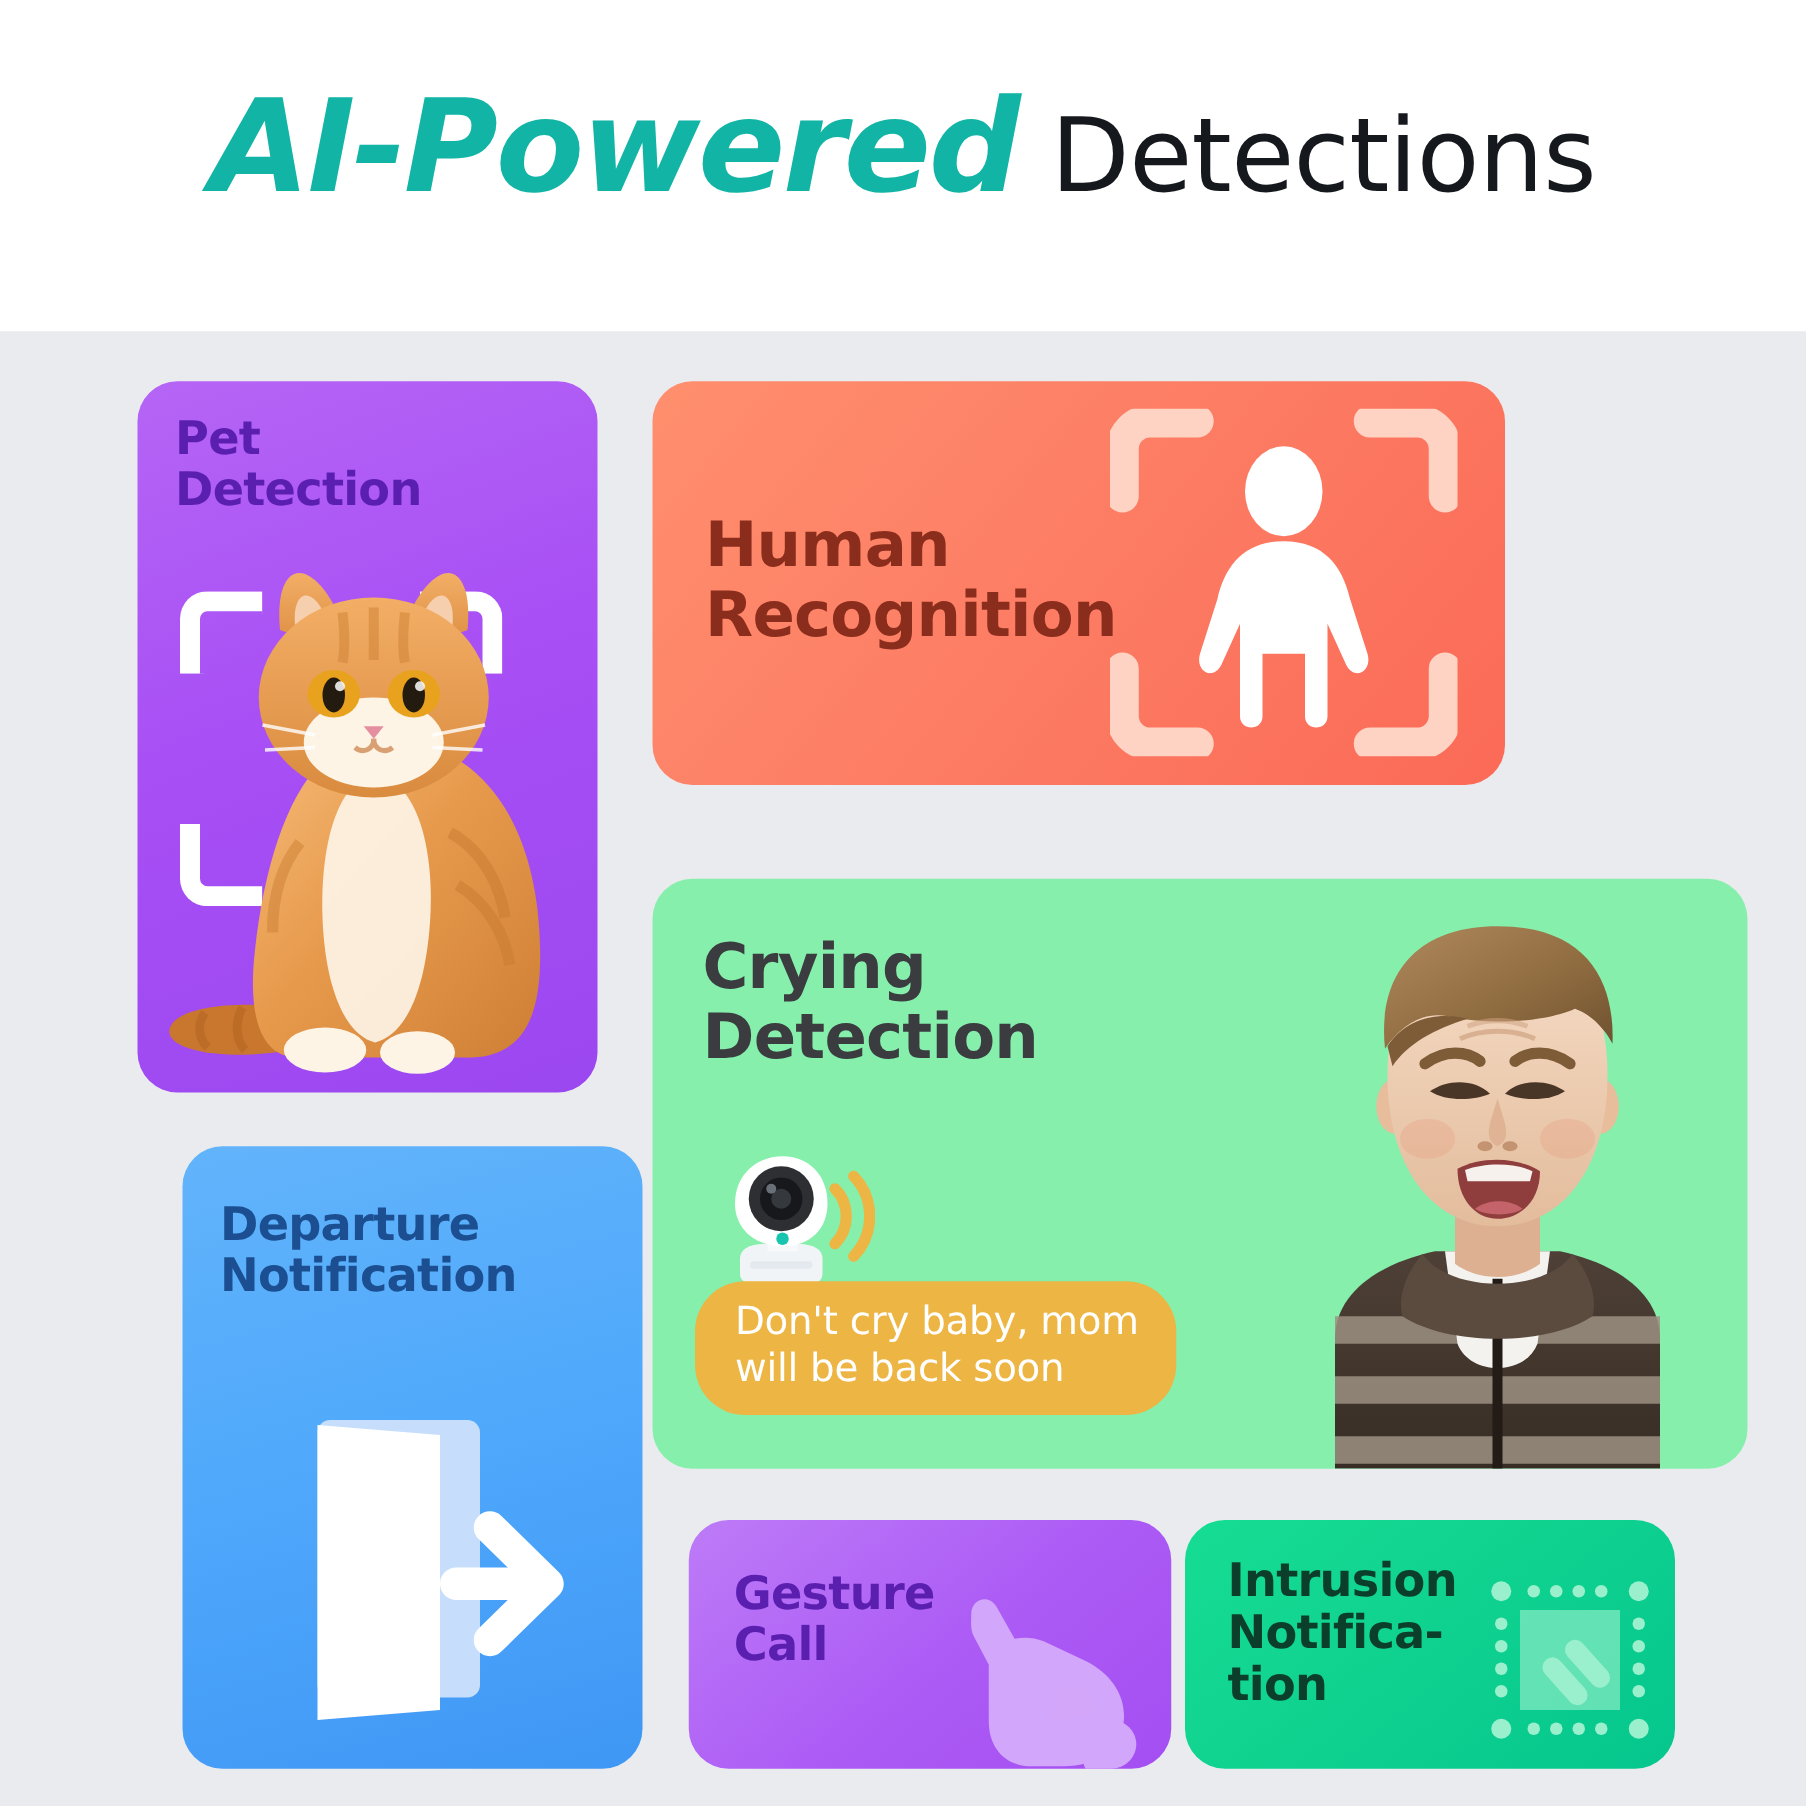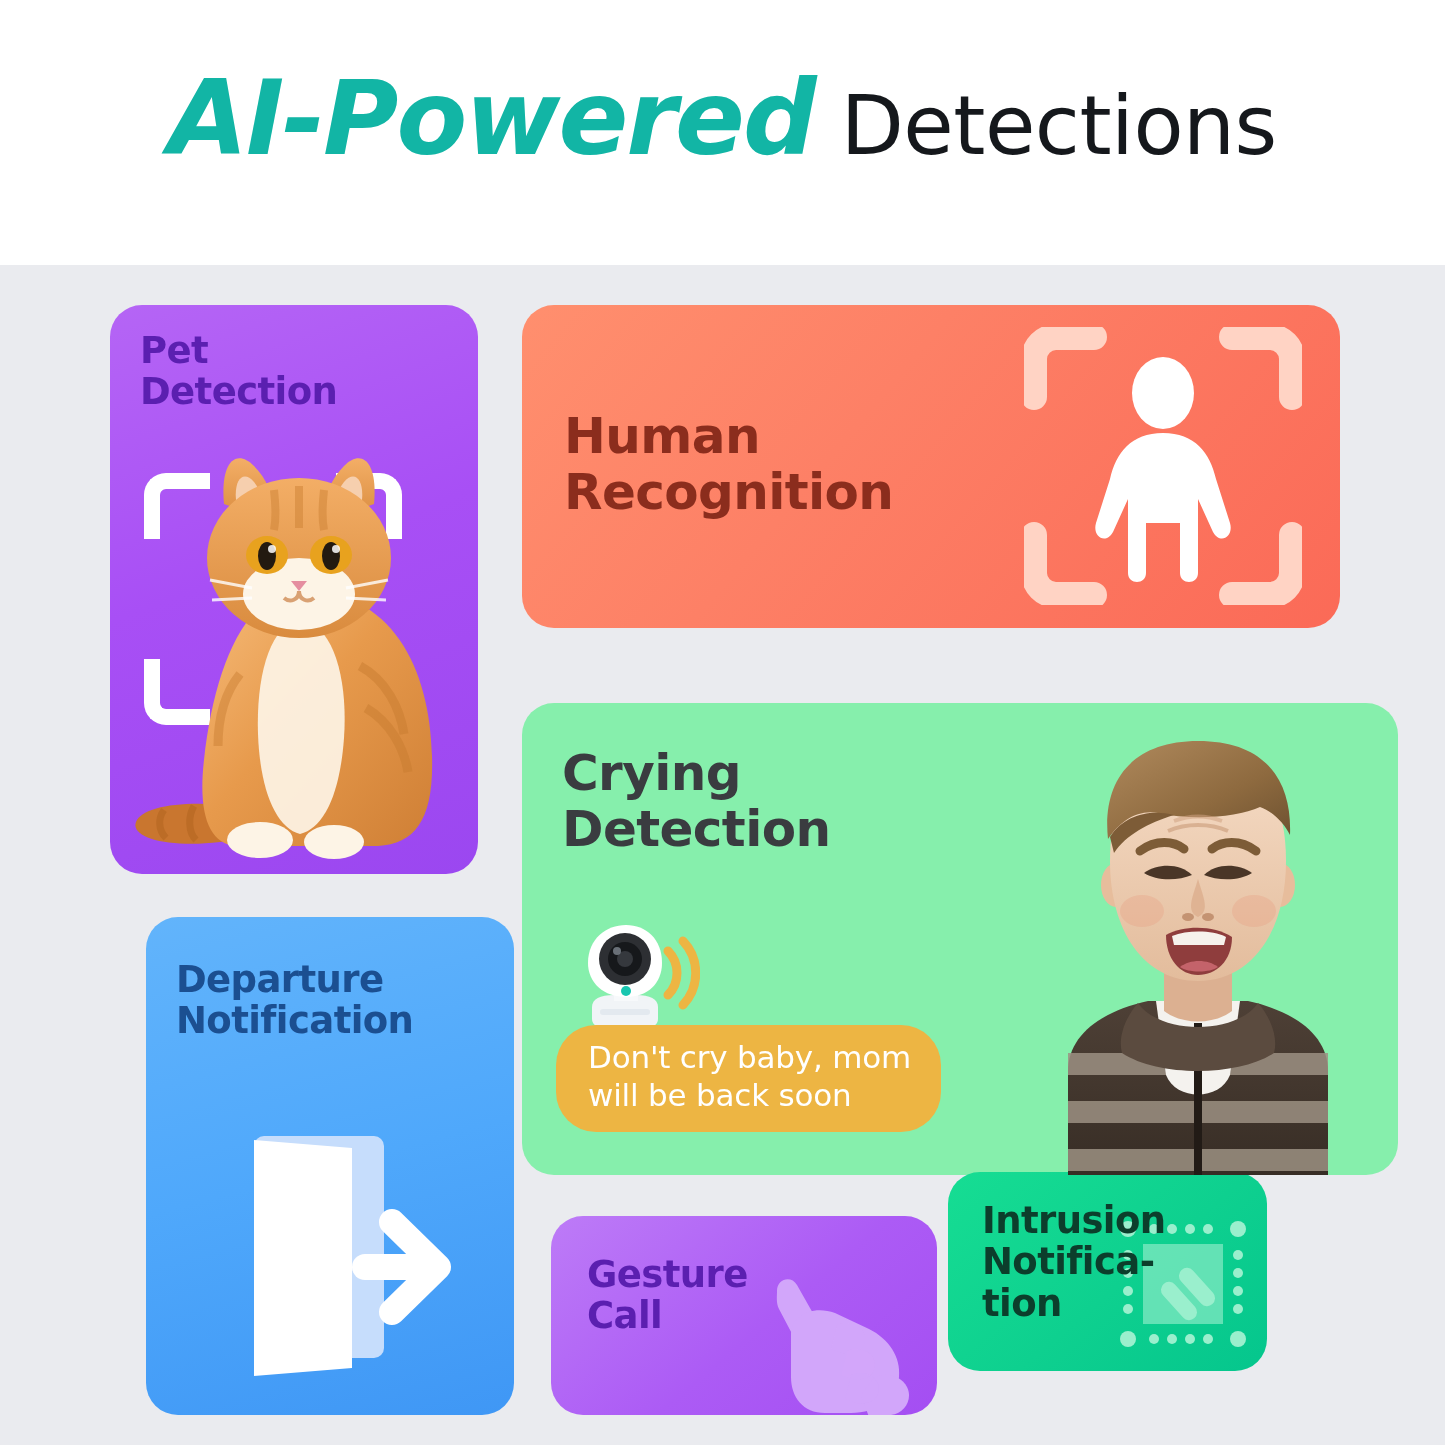--- a/index.html
+++ b/index.html
@@ -78,21 +78,21 @@
   #card-departure{
     left:110px; top:652px; width:368px; height:498px;
     background:linear-gradient(165deg,#62b4fb 0%,#4fa8fb 50%,#3f97f5 100%);
     margin-left:36px;
   }
   #dep-title{ left:30px; top:42px; font-size:37px; color:#1b4f91; }
   #dep-icon{ position:absolute; left:78px; top:215px; width:250px; height:250px; }
 
   
   #card-human{
-    left:522px; top:40px; width:818px; height:323px;
+    left:522px; top:40px; width:682px; height:323px;
     background:linear-gradient(130deg,#ff8f6e 0%,#fd8066 40%,#fb6a57 100%);
   }
   #human-title{ left:42px; top:103px; font-size:50px; color:#8b2d1d; }
   #human-icon{ position:absolute; right:38px; top:22px; width:278px; height:278px; }
 
   
   #card-crying{
     left:522px; top:438px; width:876px; height:472px;
     background:#86efac;
   }
@@ -120,21 +120,21 @@
   #card-gesture{
     left:522px; top:951px; width:386px; height:199px;
     background:linear-gradient(140deg,#bd7bf7 0%,#ac5bf5 55%,#a44ef2 100%);
     margin-left:29px;
   }
   #ges-title{ left:36px; top:38px; font-size:37px; color:#5b1fb0; }
   #ges-icon{ position:absolute; right:12px; bottom:-4px; width:160px; height:150px; }
 
   
   #card-intrusion{
-    left:948px; top:907px; width:319px; height:199px;
+    left:948px; top:951px; width:392px; height:199px;
     background:linear-gradient(140deg,#16dd93 0%,#0ed08f 55%,#05c68d 100%);
   }
   #int-title{ left:34px; top:28px; font-size:37px; color:#0c3e2c; }
   #int-icon{ position:absolute; right:20px; top:48px; width:128px; height:128px; }
 </style>
 </head>
 <body>
 
 <div id="header">
   <div id="title-row">

